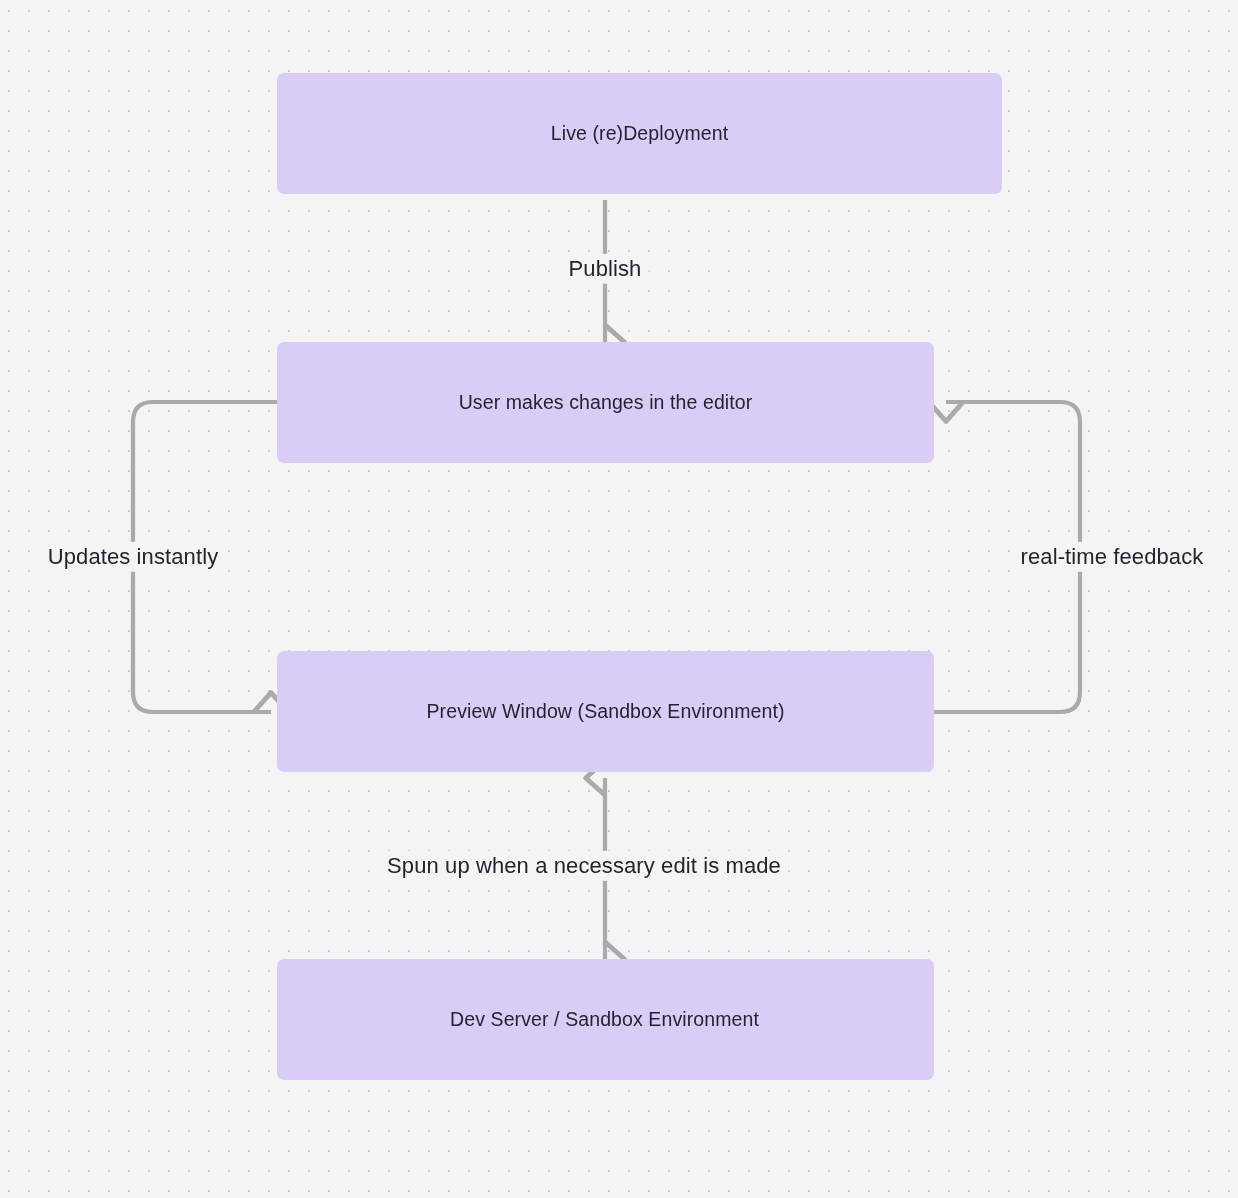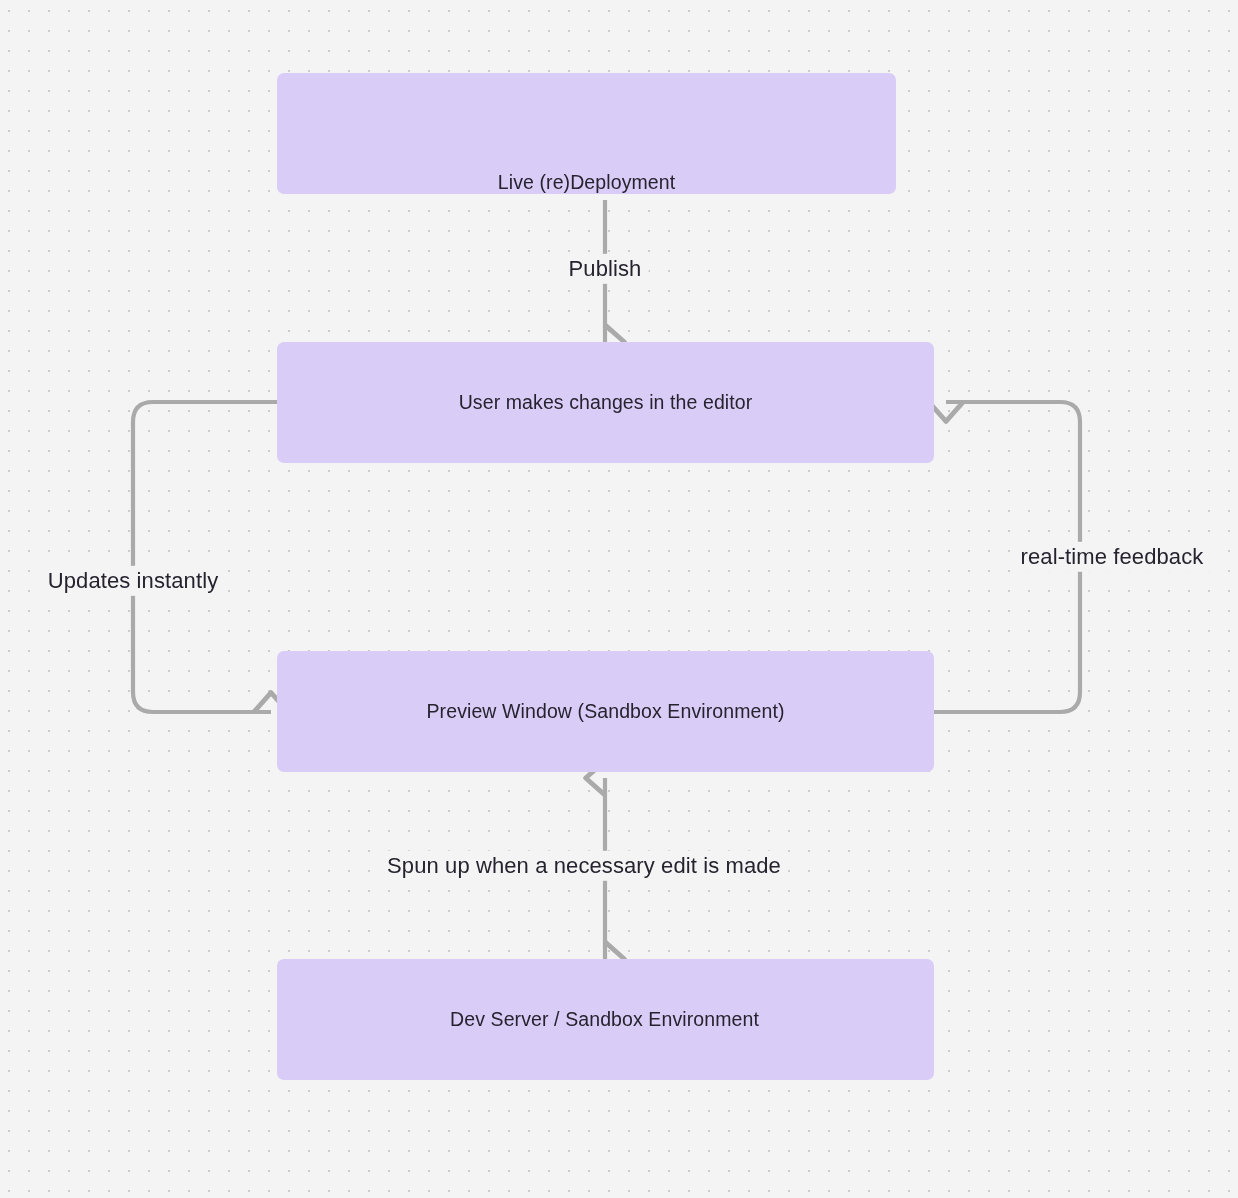--- a/index.html
+++ b/index.html
@@ -86,37 +86,37 @@
 
     <g>
       <path d="M934,712 L1060,712 Q1080,712 1080,692 L1080,422 Q1080,402 1060,402 L946,402" fill="none" stroke="#aaaaaa" stroke-width="4.2" stroke-linecap="butt" stroke-linejoin="round" marker-end="url(#arrow-end)"></path>
     </g>
 
     <g>
       <path d="M605,959 L605,778" fill="none" stroke="#aaaaaa" stroke-width="4.2" stroke-linecap="butt" marker-start="url(#arrow-up)" marker-end="url(#arrow-end)"></path>
     </g>
   </svg>
 
-  <div class="node" style="left:277px; top:73px; width:619px; height:121px; background:#d9cdf8;align-items:flex-end;">
+  <div class="node" style="left:277px; top:73px; width:725px; height:121px; background:#d9cdf8;">
     <span class="node-label">Live (re)Deployment</span>
   </div>
 
   <div class="node" style="left:277px; top:651px; width:657px; height:121px; background:#d9cdf8;">
     <span class="node-label">Preview Window (Sandbox Environment)</span>
   </div>
 
   <div class="node" style="left:277px; top:342px; width:657px; height:121px; background:#d9cdf8;">
     <span class="node-label">User makes changes in the editor</span>
   </div>
 
   <div class="node" style="left:277px; top:959px; width:657px; height:121px; background:#d9cdf8;padding-left:16px;">
     <span class="node-label">Dev Server / Sandbox Environment</span>
   </div>
 
   <div class="edge-label" style="left:605px; top:269px;">Publish</div>
 
-  <div class="edge-label" style="left:133px; top:581px;">Updates instantly</div>
+  <div class="edge-label" style="left:133px; top:557px;">Updates instantly</div>
 
   <div class="edge-label" style="left:1112px; top:557px;">real-time feedback</div>
 
   <div class="edge-label" style="left:584px; top:866px;">Spun up when a necessary edit is made</div>
 
 </div>
 
 </body></html>

